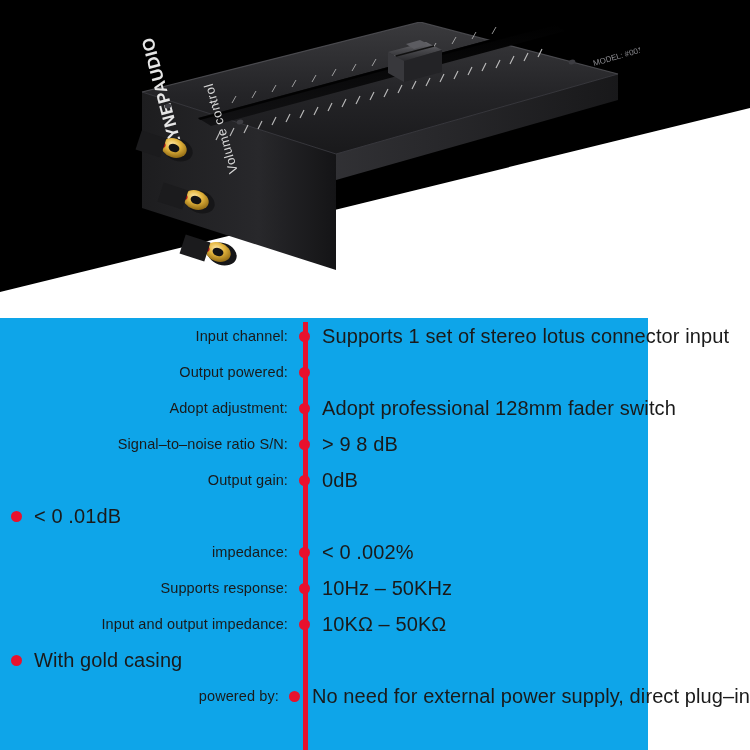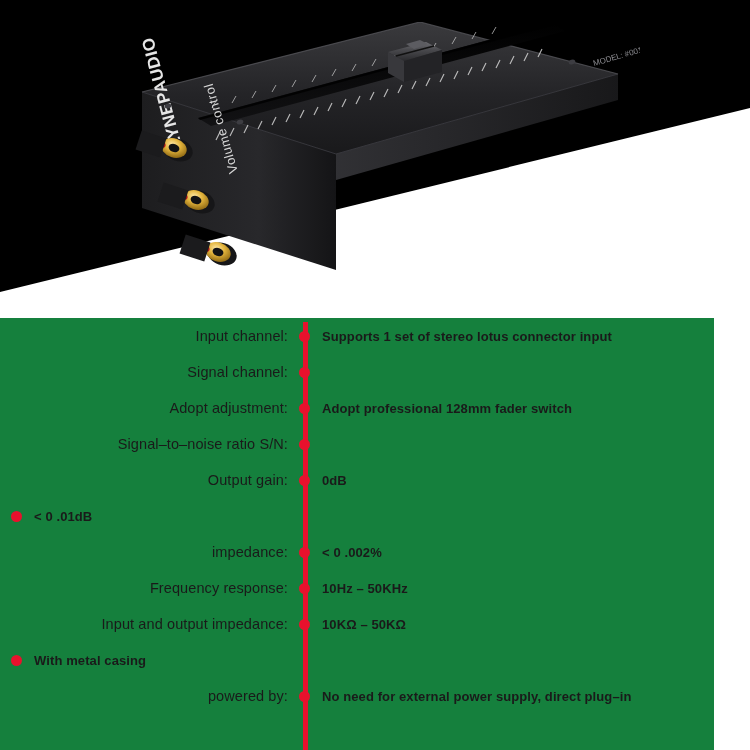--- a/index.html
+++ b/index.html
@@ -44,23 +44,23 @@
     top: 22px;
     width: 520px;
     height: 280px;
   }
 
   
   #specs {
     position: absolute;
     left: 0;
     top: 318px;
-    width: 714px;
+    width: 648px;
     height: 432px;
-    background: #15803d;
+    background: #0ea5e9;
   }
   .spine {
     position: absolute;
     left: 303px;
     top: 4px;
     width: 5px;
     height: 428px;
     background: #e8112d;
   }
   .rows {
@@ -91,26 +91,25 @@
   }
   .row .dot i {
     display: block;
     width: 11px;
     height: 11px;
     border-radius: 50%;
     background: #e8112d;
   }
   .row .value {
     flex: 1;
-    font-size: 13px;
+    font-size: 20px;
     color: #1a1a1a;
     white-space: nowrap;
     padding-left: 2px;
     letter-spacing: 0.1px;
-    font-weight: bold;
   }
 </style>
 </head>
 <body>
 
 <div id="page">
 
   <div id="hero">
 
     <svg class="wedge" viewBox="0 0 750 318" preserveAspectRatio="none">
@@ -267,37 +266,38 @@
     <div class="spine"></div>
     <div class="rows" id="rows-container">
         <div class="row">
           <div class="label">Input channel:</div>
           <div class="dot">
             <i></i>
           </div>
           <div class="value">Supports 1 set of stereo lotus connector input</div>
         </div>
         <div class="row">
-          <div class="label">Signal channel:</div>
+          <div class="label">Output powered:</div>
           <div class="dot">
             <i></i>
           </div>
         </div>
         <div class="row">
           <div class="label">Adopt adjustment:</div>
           <div class="dot">
             <i></i>
           </div>
           <div class="value">Adopt professional 128mm fader switch</div>
         </div>
         <div class="row">
           <div class="label">Signal–to–noise ratio S/N:</div>
           <div class="dot">
             <i></i>
           </div>
+          <div class="value">&gt; 9  8 dB</div>
         </div>
         <div class="row">
           <div class="label">Output gain:</div>
           <div class="dot">
             <i></i>
           </div>
           <div class="value">0dB</div>
         </div>
         <div class="row">
           <div class="dot">
@@ -306,38 +306,38 @@
           <div class="value">&lt;  0 .01dB</div>
         </div>
         <div class="row">
           <div class="label">impedance:</div>
           <div class="dot">
             <i></i>
           </div>
           <div class="value">&lt;  0 .002%</div>
         </div>
         <div class="row">
-          <div class="label">Frequency response:</div>
+          <div class="label">Supports response:</div>
           <div class="dot">
             <i></i>
           </div>
           <div class="value">10Hz – 50KHz</div>
         </div>
         <div class="row">
           <div class="label">Input and output impedance:</div>
           <div class="dot">
             <i></i>
           </div>
           <div class="value">10KΩ – 50KΩ</div>
         </div>
         <div class="row">
           <div class="dot">
             <i></i>
           </div>
-          <div class="value">With metal casing</div>
+          <div class="value">With gold casing</div>
         </div>
         <div class="row">
           <div class="label">powered by:</div>
           <div class="dot">
             <i></i>
           </div>
           <div class="value">No need for external power supply, direct plug–in</div>
         </div>
       </div>
   </div>

